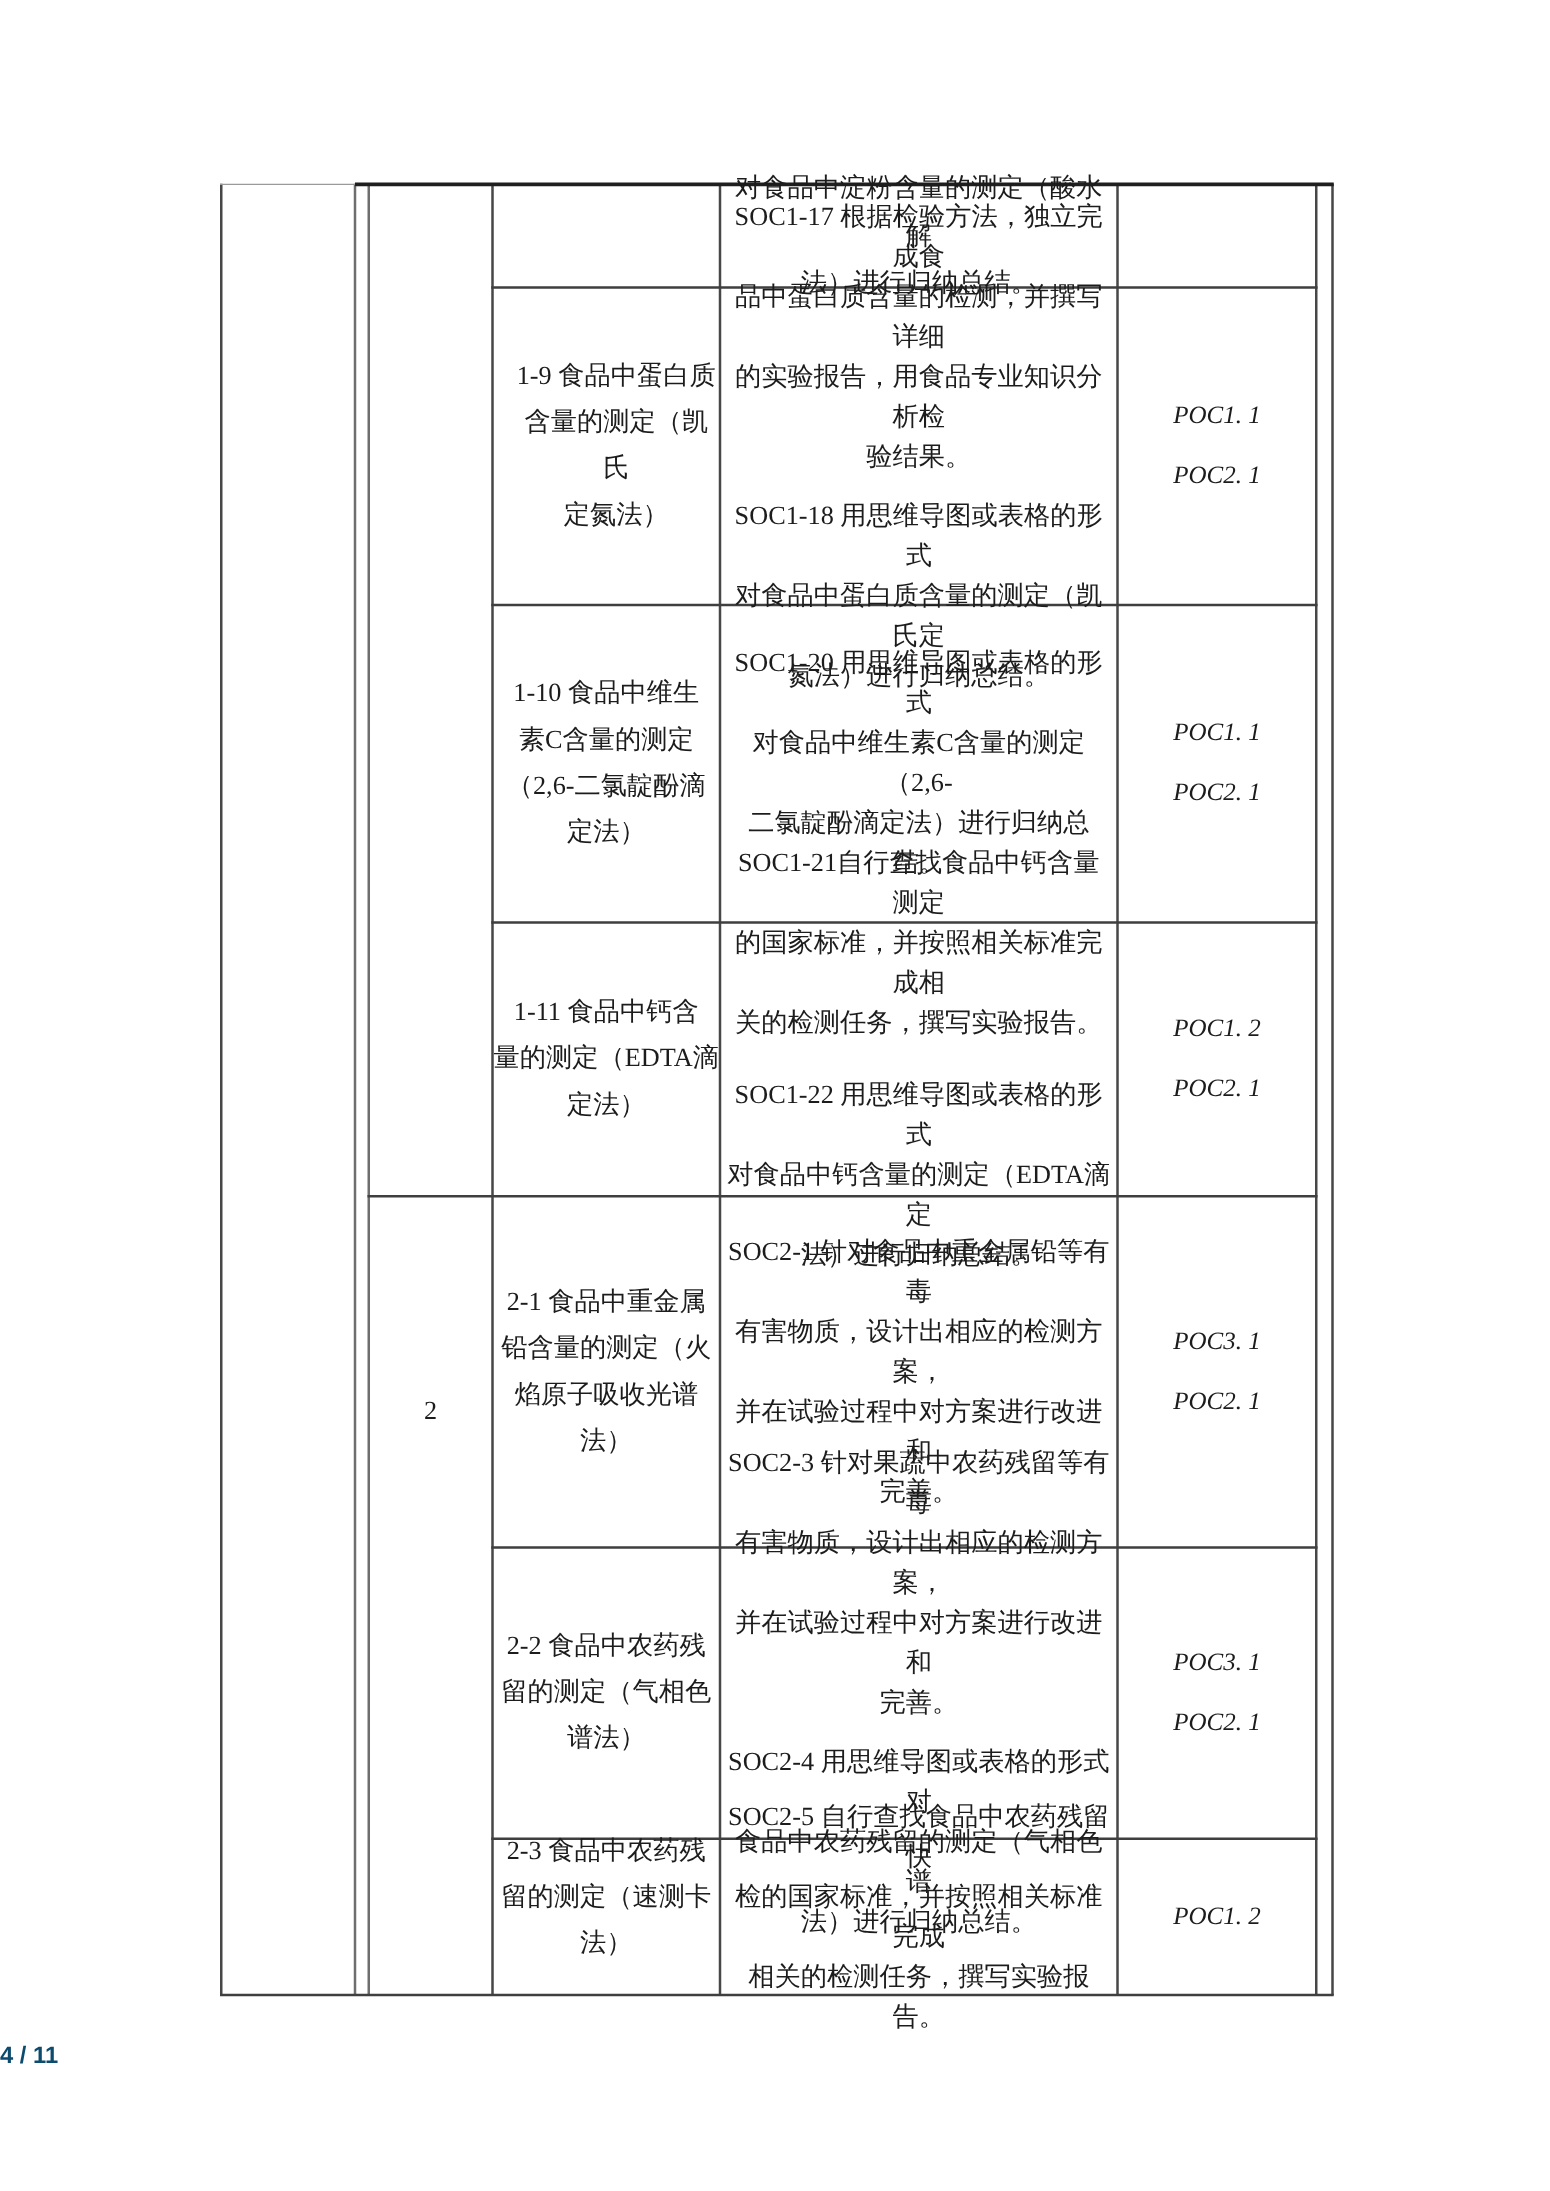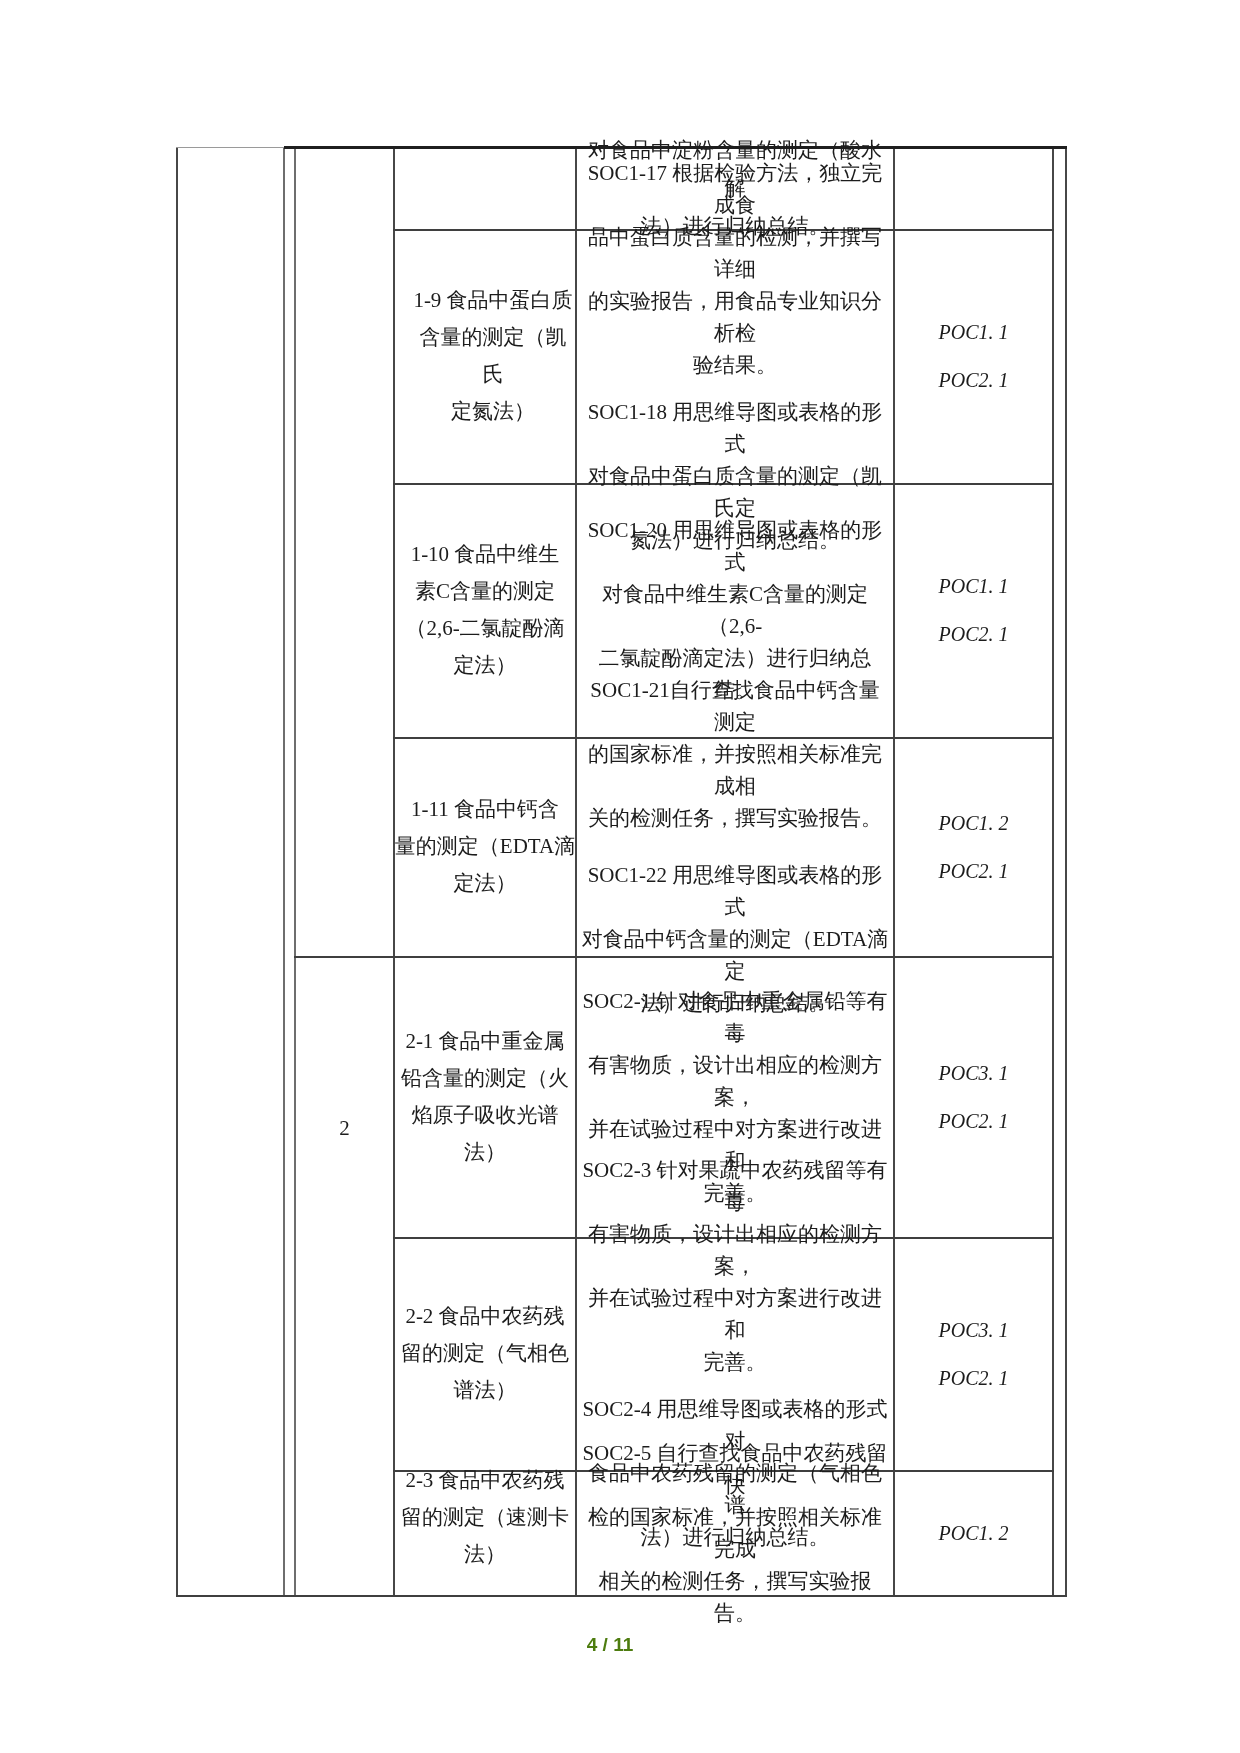--- a/index.html
+++ b/index.html
@@ -33,22 +33,22 @@
   .cell.desc .para + .para { margin-top:15px; }
   .cell.poc  { left:894px; width:159px; font-size:20px; line-height:48px;font-style:italic; }
 
   .group-label {
     position:absolute; left:295px; width:99px;
     top:1108px; height:40px; line-height:40px;
     font-size:21px; text-align:center;
   }
   .page-number {
     position:absolute; left:0; top:1634px; width:1220px;
-    text-align:center; font-weight:bold; font-size:19px;
-    color:#4d7c0f;
+    text-align:left; font-weight:bold; font-size:19px;
+    color:#0c4a6e;
     font-family:"Liberation Sans","DejaVu Sans",sans-serif;
   }
 </style>
 </head>
 <body>
 
 <div id="page">
 
   <div class="v-line" style="left:176px; top:147px; height:1449px;"></div>
   <div class="v-line light" style="left:283px; top:147px; height:1449px;"></div>

